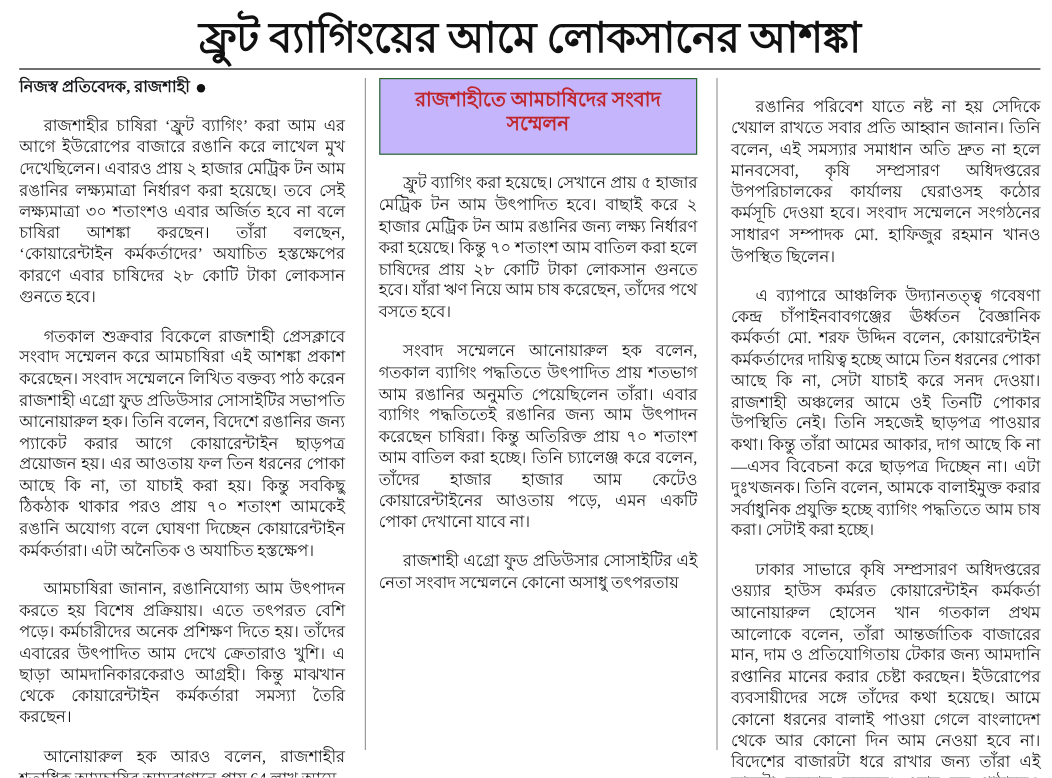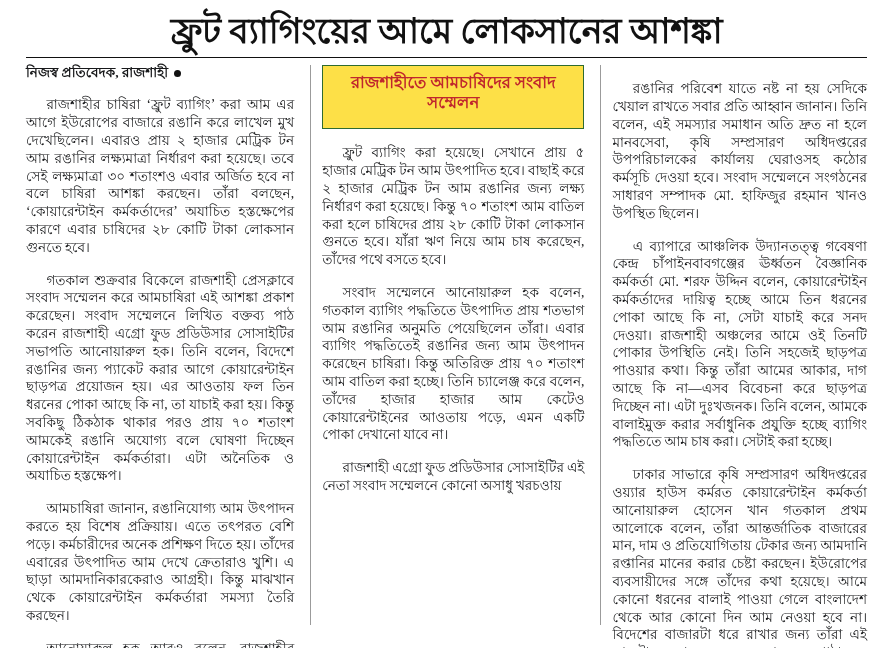--- a/index.html
+++ b/index.html
@@ -12,21 +12,21 @@
     height: 648px;
     font-family: "Liberation Serif", serif;
     color: #17181a;
     overflow: hidden;
   }
   .page {
     position: relative;
     width: 877px;
     height: 648px;
     box-sizing: border-box;
-    padding: 8px 10px 6px 26px;
+    padding: 8px 10px 6px 16px;
   }
   
   .headline {
     font-family: "Liberation Serif", serif;
     font-size: 35px;
     font-weight: bold;
     line-height: 1.12;
     letter-spacing: -0.3px;
     text-align: center;
     color: #111;
@@ -76,21 +76,21 @@
     text-indent: 1.5em;
     word-spacing: -0.3px;
   }
   p.body.first { text-indent: 1.5em; }
 
   
   .pullbox {
     box-sizing: border-box;
     width: 100%;
     border: 1.3px solid #2f6b30;
-    background: #fde047;
+    background: #c4b5fd;
     padding: 7px 6px 9px 6px;
     margin: 0 0 9px 0;
     text-align: center;
   }
   .pullbox .kicker {
     color: #c0272d;
     font-weight: bold;
     font-size: 16.5px;
     line-height: 1.22;
     margin-bottom: 6px;
@@ -122,21 +122,21 @@
       <p class="body">আমচাষিরা জানান, রঙানিযোগ্য আম উৎপাদন করতে হয় বিশেষ প্রক্রিয়ায়। এতে তৎপরত বেশি পড়ে। কর্মচারীদের অনেক প্রশিক্ষণ দিতে হয়। তাঁদের এবারের উৎপাদিত আম দেখে ক্রেতারাও খুশি। এ ছাড়া আমদানিকারকেরাও আগ্রহী। কিন্তু মাঝখান থেকে কোয়ারেন্টাইন কর্মকর্তারা সমস্যা তৈরি করছেন।</p>
       <p class="body">আনোয়ারুল হক আরও বলেন, রাজশাহীর শতাধিক আমচাষির আমবাগানে প্রায় 64 লাখ আমে</p>
     </div>
 
     <div class="col col-2">
       <div class="pullbox">
         <div class="kicker">রাজশাহীতে আমচাষিদের সংবাদ সম্মেলন</div>
       </div>
       <p class="body">ফ্রুট ব্যাগিং করা হয়েছে। সেখানে প্রায় ৫ হাজার মেট্রিক টন আম উৎপাদিত হবে। বাছাই করে ২ হাজার মেট্রিক টন আম রঙানির জন্য লক্ষ্য নির্ধারণ করা হয়েছে। কিন্তু ৭০ শতাংশ আম বাতিল করা হলে চাষিদের প্রায় ২৮ কোটি টাকা লোকসান গুনতে হবে। যাঁরা ঋণ নিয়ে আম চাষ করেছেন, তাঁদের পথে বসতে হবে।</p>
       <p class="body">সংবাদ সম্মেলনে আনোয়ারুল হক বলেন, গতকাল ব্যাগিং পদ্ধতিতে উৎপাদিত প্রায় শতভাগ আম রঙানির অনুমতি পেয়েছিলেন তাঁরা। এবার ব্যাগিং পদ্ধতিতেই রঙানির জন্য আম উৎপাদন করেছেন চাষিরা। কিন্তু অতিরিক্ত প্রায় ৭০ শতাংশ আম বাতিল করা হচ্ছে। তিনি চ্যালেঞ্জ করে বলেন, তাঁদের হাজার হাজার আম কেটেও কোয়ারেন্টাইনের আওতায় পড়ে, এমন একটি পোকা দেখানো যাবে না।</p>
-      <p class="body">রাজশাহী এগ্রো ফুড প্রডিউসার সোসাইটির এই নেতা সংবাদ সম্মেলনে কোনো অসাধু খরচওায়</p>
+      <p class="body">রাজশাহী এগ্রো ফুড প্রডিউসার সোসাইটির এই নেতা সংবাদ সম্মেলনে কোনো অসাধু তৎপরতায়</p>
     </div>
 
     <div class="col col-3">
       <p class="body">রঙানির পরিবেশ যাতে নষ্ট না হয় সেদিকে খেয়াল রাখতে সবার প্রতি আহ্বান জানান। তিনি বলেন, এই সমস্যার সমাধান অতি দ্রুত না হলে মানবসেবা, কৃষি সম্প্রসারণ অধিদপ্তরের উপপরিচালকের কার্যালয় ঘেরাওসহ কঠোর কর্মসূচি দেওয়া হবে। সংবাদ সম্মেলনে সংগঠনের সাধারণ সম্পাদক মো. হাফিজুর রহমান খানও উপস্থিত ছিলেন।</p>
       <p class="body">এ ব্যাপারে আঞ্চলিক উদ্যানতত্ত্ব গবেষণা কেন্দ্র চাঁপাইনবাবগঞ্জের ঊর্ধ্বতন বৈজ্ঞানিক কর্মকর্তা মো. শরফ উদ্দিন বলেন, কোয়ারেন্টাইন কর্মকর্তাদের দায়িত্ব হচ্ছে আমে তিন ধরনের পোকা আছে কি না, সেটা যাচাই করে সনদ দেওয়া। রাজশাহী অঞ্চলের আমে ওই তিনটি পোকার উপস্থিতি নেই। তিনি সহজেই ছাড়পত্র পাওয়ার কথা। কিন্তু তাঁরা আমের আকার, দাগ আছে কি না—এসব বিবেচনা করে ছাড়পত্র দিচ্ছেন না। এটা দুঃখজনক। তিনি বলেন, আমকে বালাইমুক্ত করার সর্বাধুনিক প্রযুক্তি হচ্ছে ব্যাগিং পদ্ধতিতে আম চাষ করা। সেটাই করা হচ্ছে।</p>
       <p class="body">ঢাকার সাভারে কৃষি সম্প্রসারণ অধিদপ্তরের ওয়্যার হাউস কর্মরত কোয়ারেন্টাইন কর্মকর্তা আনোয়ারুল হোসেন খান গতকাল প্রথম আলোকে বলেন, তাঁরা আন্তর্জাতিক বাজারের মান, দাম ও প্রতিযোগিতায় টেকার জন্য আমদানি রপ্তানির মানের করার চেষ্টা করছেন। ইউরোপের ব্যবসায়ীদের সঙ্গে তাঁদের কথা হয়েছে। আমে কোনো ধরনের বালাই পাওয়া গেলে বাংলাদেশ থেকে আর কোনো দিন আম নেওয়া হবে না। বিদেশের বাজারটা ধরে রাখার জন্য তাঁরা এই কাজটা অবদান করছেন। এবার কম পাঠালেও ভবিষ্যতে বেশি আম পাঠাতে পারবেন বলে আশাবাদ ব্যক্ত করেন এই কর্মকর্তা।</p>
     </div>
 
   </div>
 </div>

